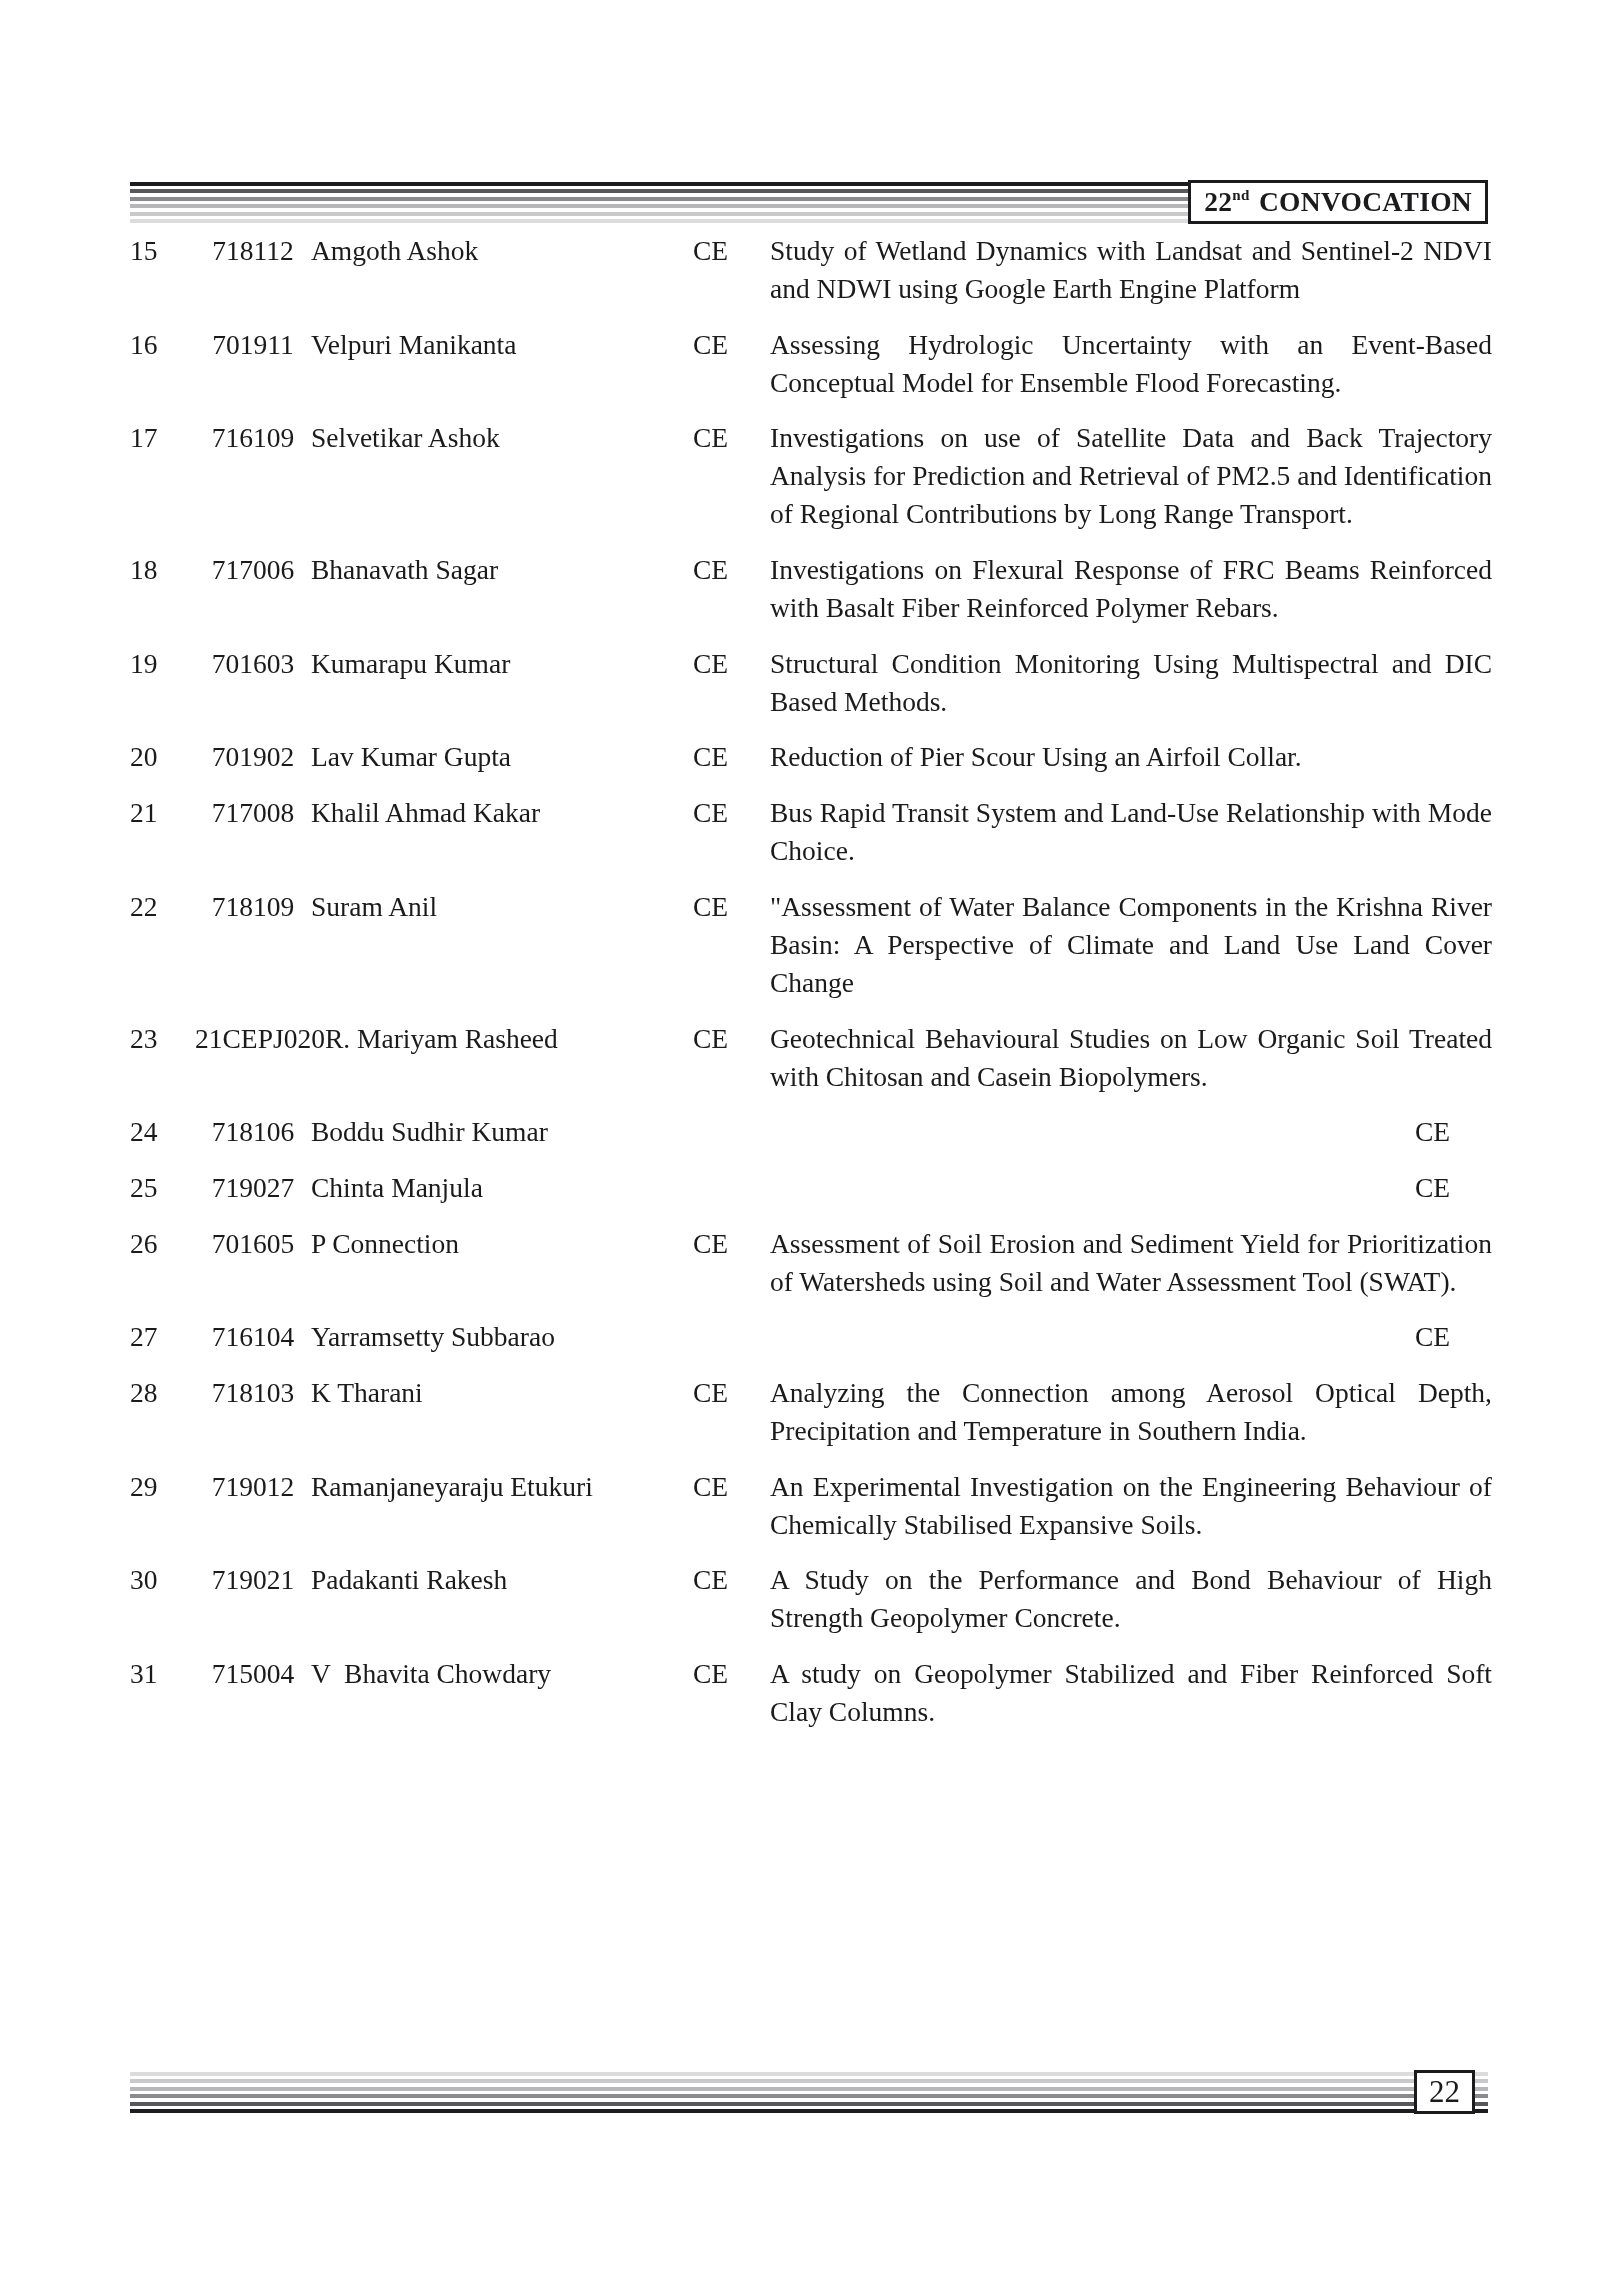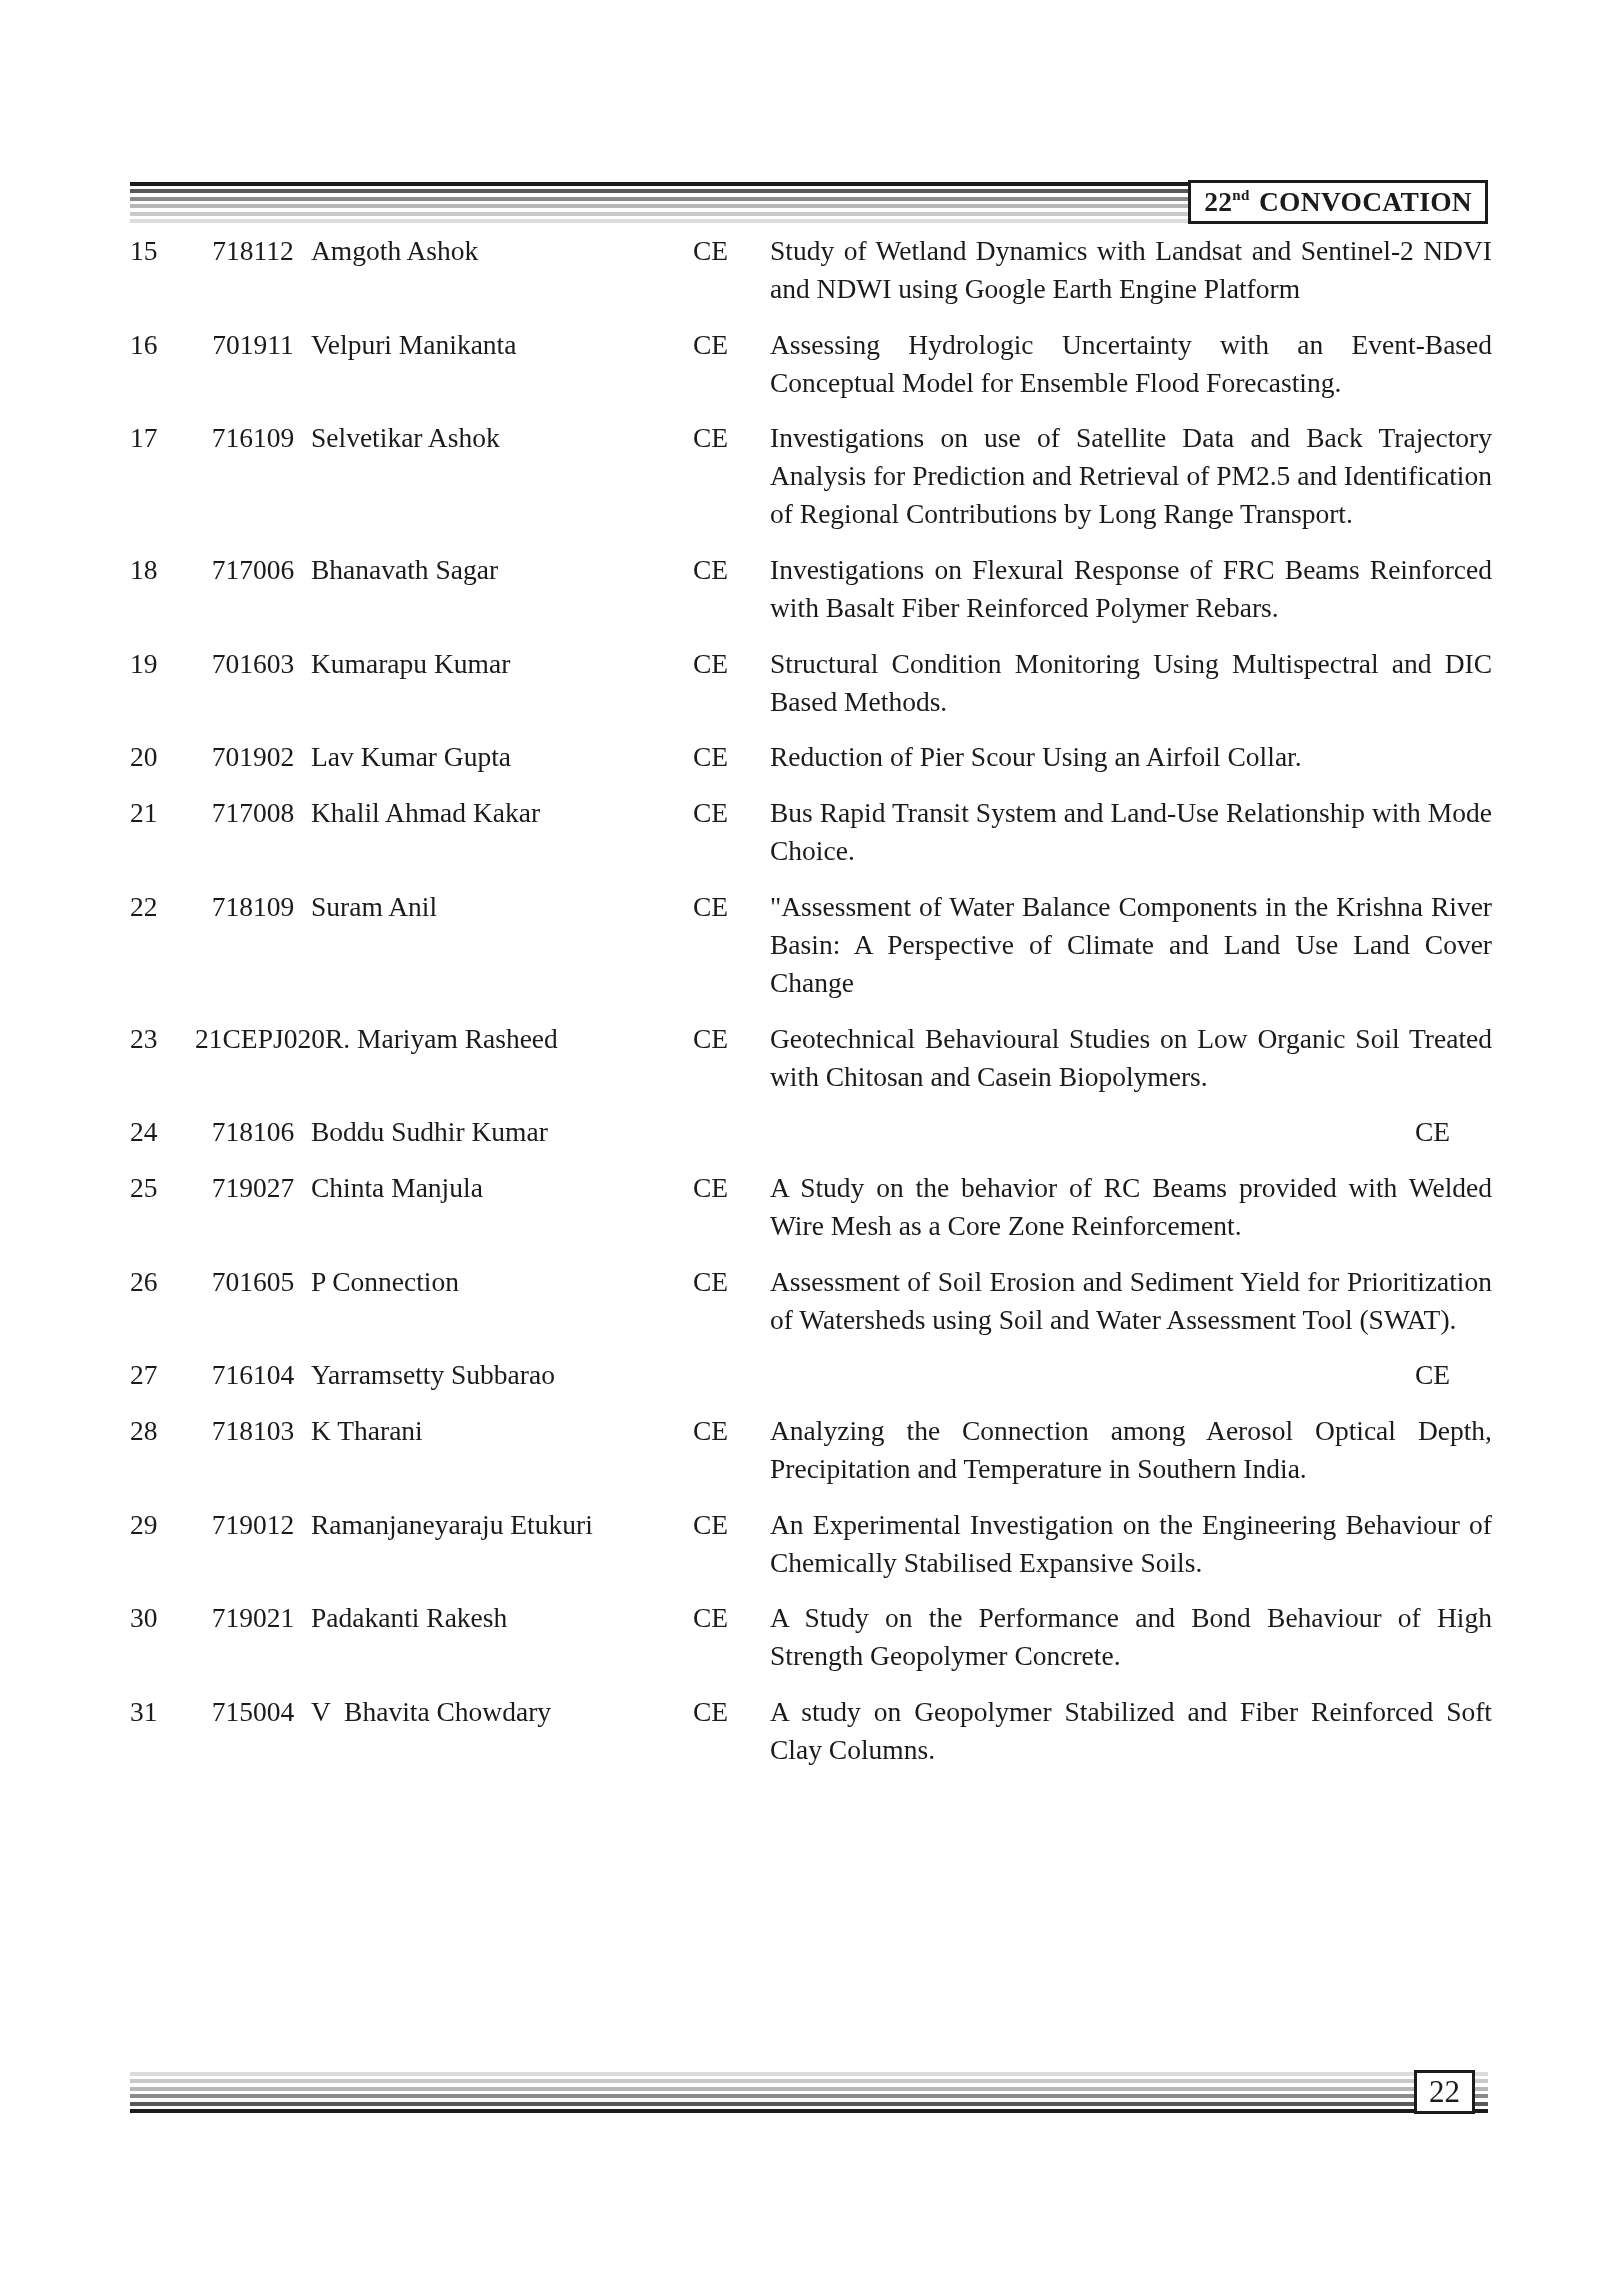--- a/index.html
+++ b/index.html
@@ -194,21 +194,20 @@
       <div class="c roll">718106</div>
       <div class="c name">Boddu Sudhir Kumar</div>
       <div class="c dept">CE</div>
     </div>
 
     <div class="row">
       <div class="c sn">25</div>
       <div class="c roll">719027</div>
       <div class="c name">Chinta Manjula</div>
       <div class="c dept">CE</div>
-      <div class="c title">A Study on the behavior of RC Beams provided with Welded Wire Mesh as a Core Zone Reinforcement.</div>
     </div>
 
     <div class="row">
       <div class="c sn">26</div>
       <div class="c roll">701605</div>
       <div class="c name">P Connection</div>
       <div class="c dept">CE</div>
       <div class="c title">Assessment of Soil Erosion and Sediment Yield for Prioritization of Watersheds using Soil and Water Assessment Tool (SWAT).</div>
     </div>
 

